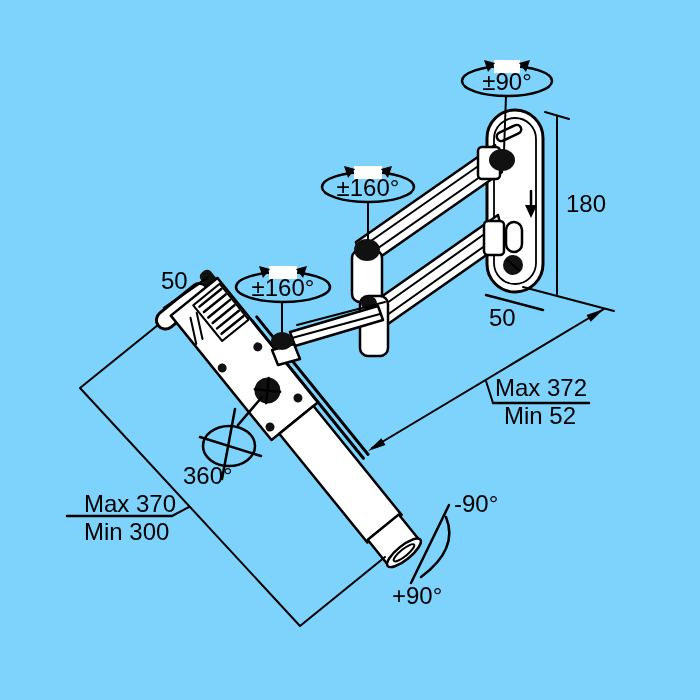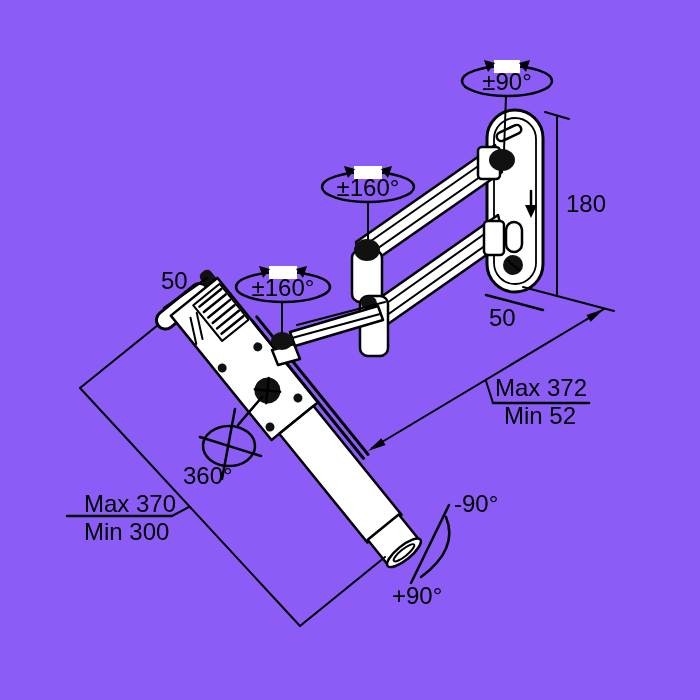--- a/index.html
+++ b/index.html
@@ -1,16 +1,16 @@
 <!DOCTYPE html>
 <html><head>
 <meta charset="utf-8">
 <style>
   html,body{margin:0;padding:0;background:#ffffff;}
-  .stage{position:relative;width:700px;height:700px;background:#8b5cf6;overflow:hidden;}
+  .stage{position:relative;width:700px;height:700px;background:#7dd3fc;overflow:hidden;}
   svg{position:absolute;left:0;top:0;}
   .lbl{font-family:"Liberation Sans", sans-serif;font-size:24px;fill:#000;}
   .lbl-mid{text-anchor:middle;}
   .ln{stroke:#000;fill:none;stroke-linecap:round;stroke-linejoin:round;}
   .w3{stroke-width:3;} .w25{stroke-width:2.5;} .w2{stroke-width:2;}
   .white{fill:#fff;} .dark{fill:#111;stroke:none;}
 </style>
 </head>
 <body>
 

